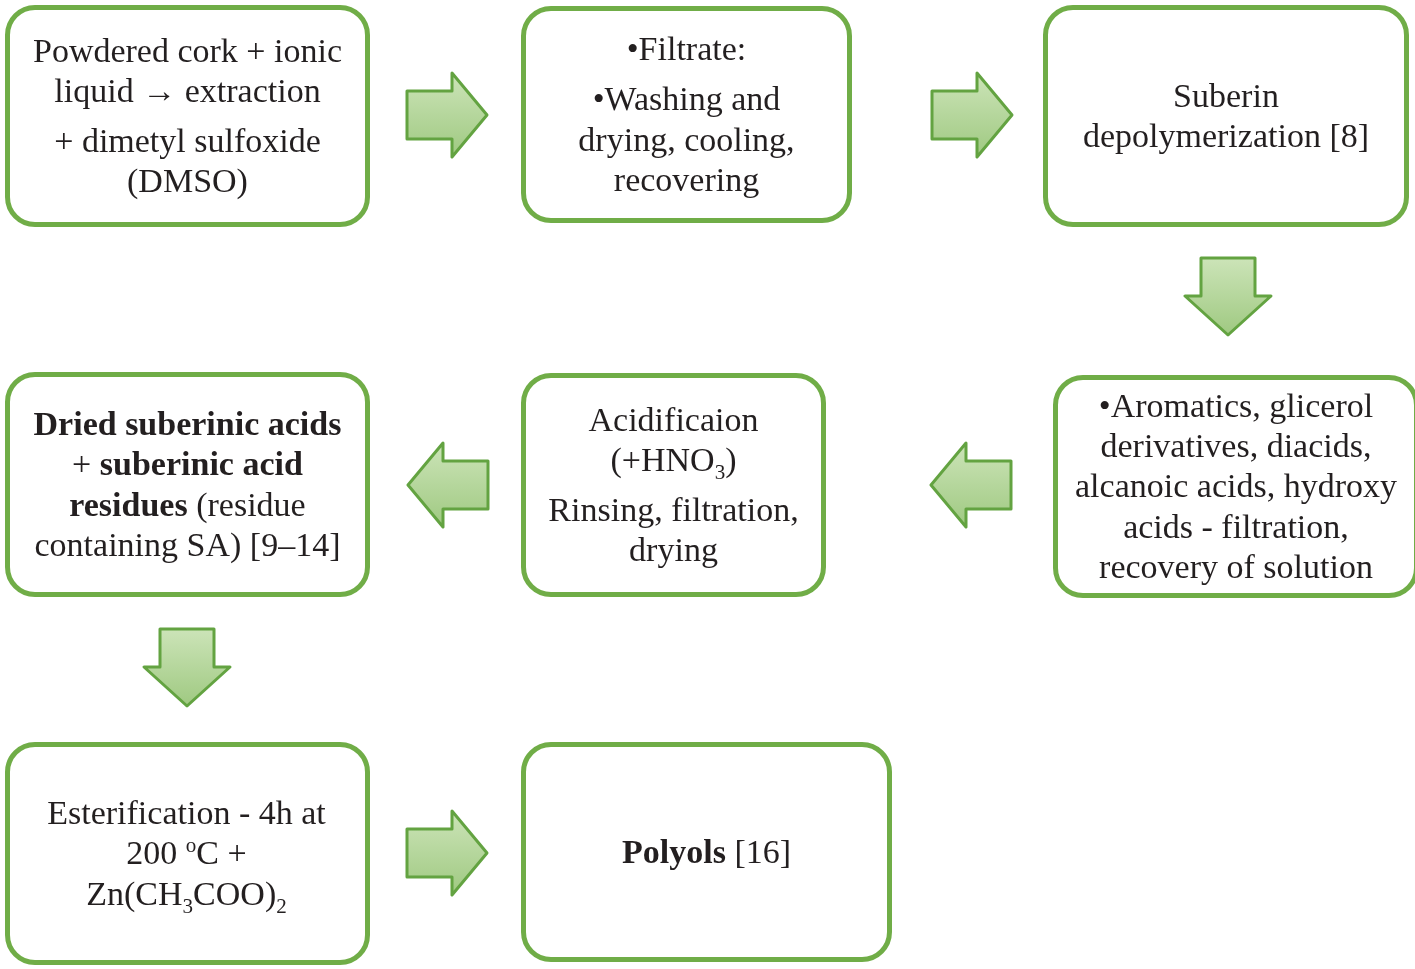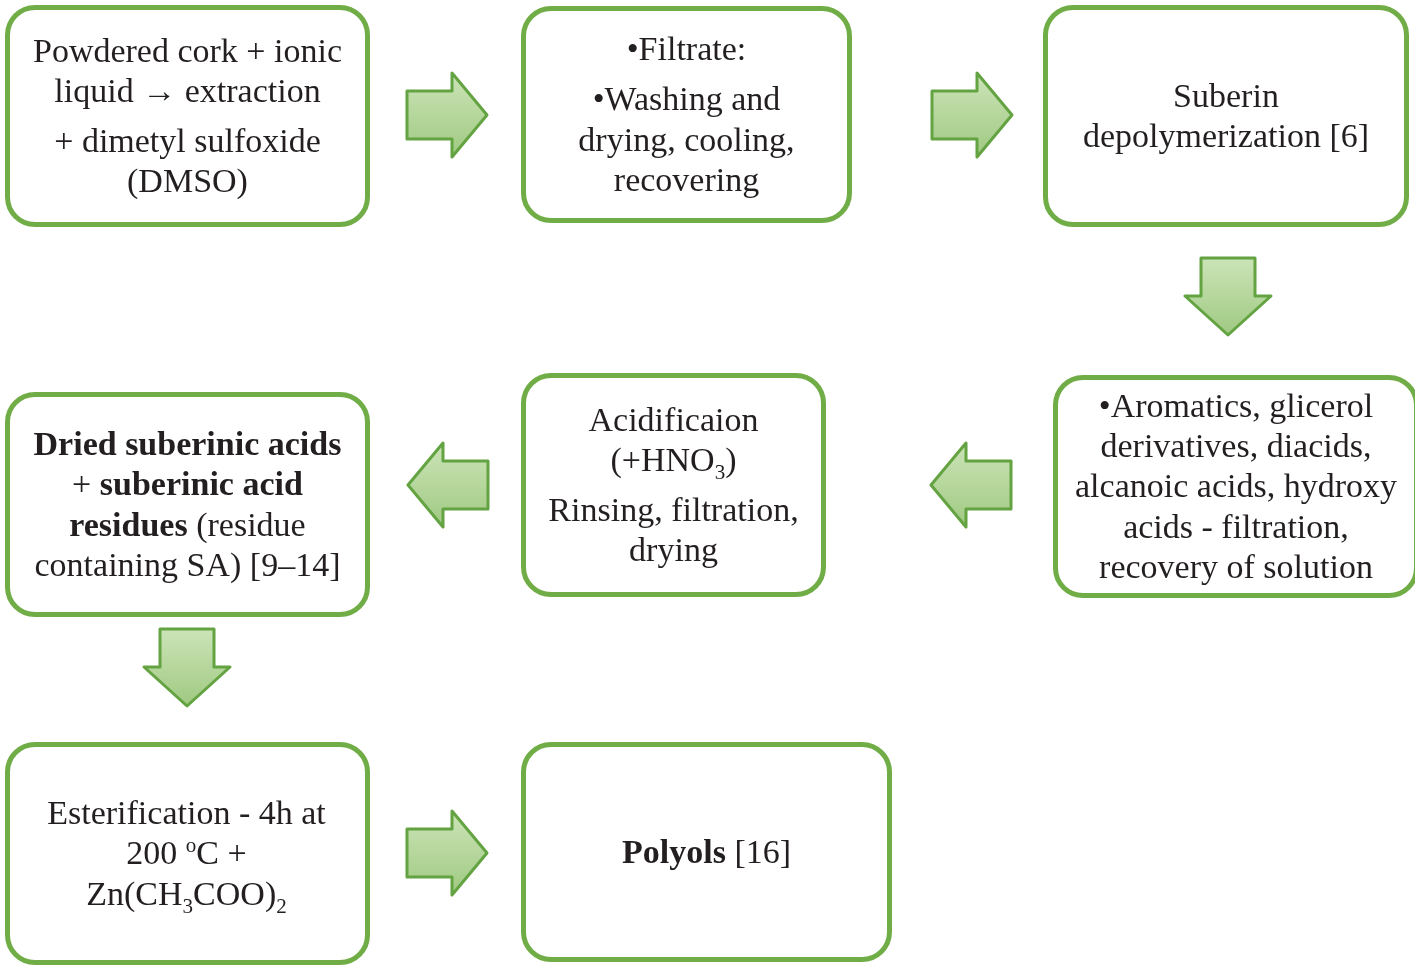--- a/index.html
+++ b/index.html
@@ -57,21 +57,21 @@
   <div class="box" style="left:521px; top:6px; width:331px; height:217px;">
     <div class="para">•Filtrate:</div>
     <div class="para">•Washing and drying, cooling, recovering</div>
   </div>
 
   <svg class="arrow" style="left:930px; top:70px;" width="85" height="90" viewBox="0 0 85 90">
     <polygon points="2,21 47,21 47,3 82,45 47,87 47,69 2,69" fill="url(#agrad)" stroke="#63a341" stroke-width="3" stroke-linejoin="round"></polygon>
   </svg>
 
   <div class="box" style="left:1043px; top:5px; width:366px; height:222px;">
-    <div class="para">Suberin depolymerization [6]</div>
+    <div class="para">Suberin depolymerization [8]</div>
   </div>
 
   <svg class="arrow" style="left:1182px; top:256px;" width="92" height="82" viewBox="0 0 92 82">
     <polygon points="19,2 73,2 73,40 89,40 46,79 3,40 19,40" fill="url(#agrad)" stroke="#63a341" stroke-width="3" stroke-linejoin="round"></polygon>
   </svg>
 
   <div class="box" style="left:1053px; top:375px; width:366px; height:223px;">
     <div class="para">•Aromatics, glicerol derivatives, diacids, alcanoic acids, hydroxy acids - filtration, recovery of solution</div>
   </div>
 
@@ -81,21 +81,21 @@
 
   <div class="box" style="left:521px; top:373px; width:305px; height:224px;">
     <div class="para"><span>Acidificaion (+HNO</span><sub class="s">3</sub><span>)</span></div>
     <div class="para">Rinsing, filtration, drying</div>
   </div>
 
   <svg class="arrow" style="left:405px; top:440px;" width="85" height="90" viewBox="0 0 85 90">
     <polygon points="83,21 38,21 38,3 3,45 38,87 38,69 83,69" fill="url(#agrad)" stroke="#63a341" stroke-width="3" stroke-linejoin="round"></polygon>
   </svg>
 
-  <div class="box" style="left:5px; top:392px; width:365px; height:225px;">
+  <div class="box" style="left:5px; top:372px; width:365px; height:225px;">
     <div class="para"><span class="b">Dried suberinic acids</span><span> + </span><span class="b">suberinic acid residues</span><span> (residue containing SA) [9–14]</span></div>
   </div>
 
   <svg class="arrow" style="left:141px; top:627px;" width="92" height="82" viewBox="0 0 92 82">
     <polygon points="19,2 73,2 73,40 89,40 46,79 3,40 19,40" fill="url(#agrad)" stroke="#63a341" stroke-width="3" stroke-linejoin="round"></polygon>
   </svg>
 
   <div class="box" style="left:5px; top:742px; width:365px; height:223px;padding-left:12px;">
     <div class="para"><span>Esterification - 4h at</span><br><span>200 </span><sup class="s">o</sup><span>C + Zn(CH</span><sub class="s">3</sub><span>COO)</span><sub class="s">2</sub></div>
   </div>

